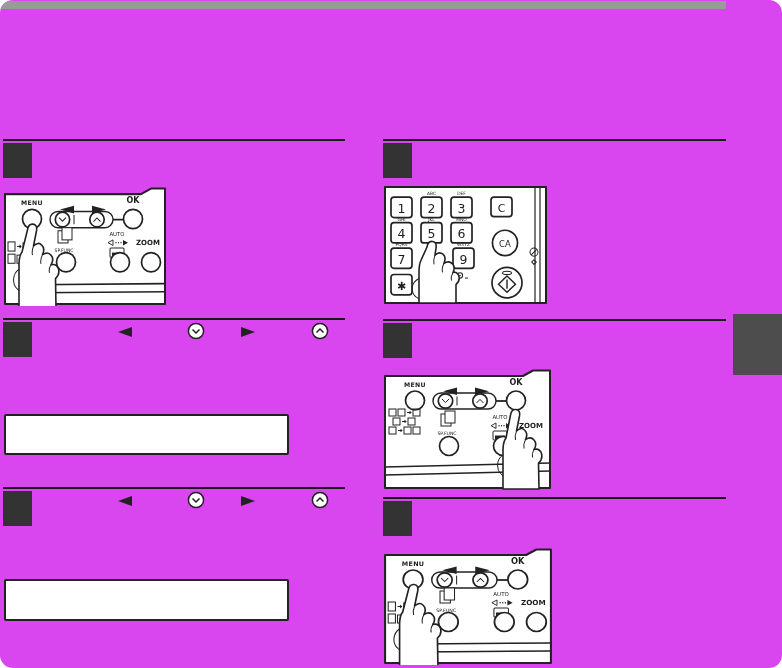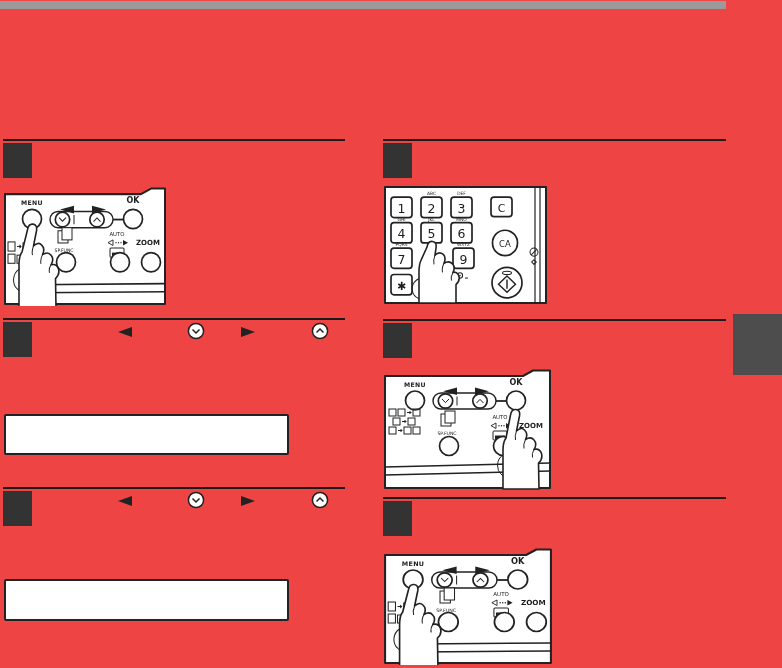--- a/index.html
+++ b/index.html
@@ -1,17 +1,17 @@
 <!DOCTYPE html>
 <html><head>
 <meta charset="utf-8">
 <style>
   html,body{margin:0;padding:0;background:#fff;}
-  .canvas{position:relative;width:782px;height:668px;background:#ef4444;overflow:hidden;
-          font-family:"DejaVu Sans", sans-serif;}
+  .canvas{position:relative;width:782px;height:668px;background:#d946ef;overflow:hidden;
+          font-family:"DejaVu Sans", sans-serif;border-radius:13px;}
   .topbar{position:absolute;left:0;top:1px;width:726px;height:8px;background:#9a9a9a;}
   .side-tab{position:absolute;left:733px;top:314px;width:49px;height:61px;background:#4d4d4d;}
   .rule{position:absolute;height:2px;background:#1a1a1a;}
   .sq{position:absolute;width:29px;height:35px;background:#333;}
   .illus{position:absolute;}
   .kbox{position:absolute;border:2.5px solid #222;background:#fff;border-radius:2px;}
   .keyicon{position:absolute;}
   svg text{font-family:"DejaVu Sans", sans-serif;fill:#1c1c1c;}
   .ln{stroke:#222;fill:none;}
   .panel-outline{fill:#fff;stroke:#222;stroke-width:2;stroke-linejoin:round;}

